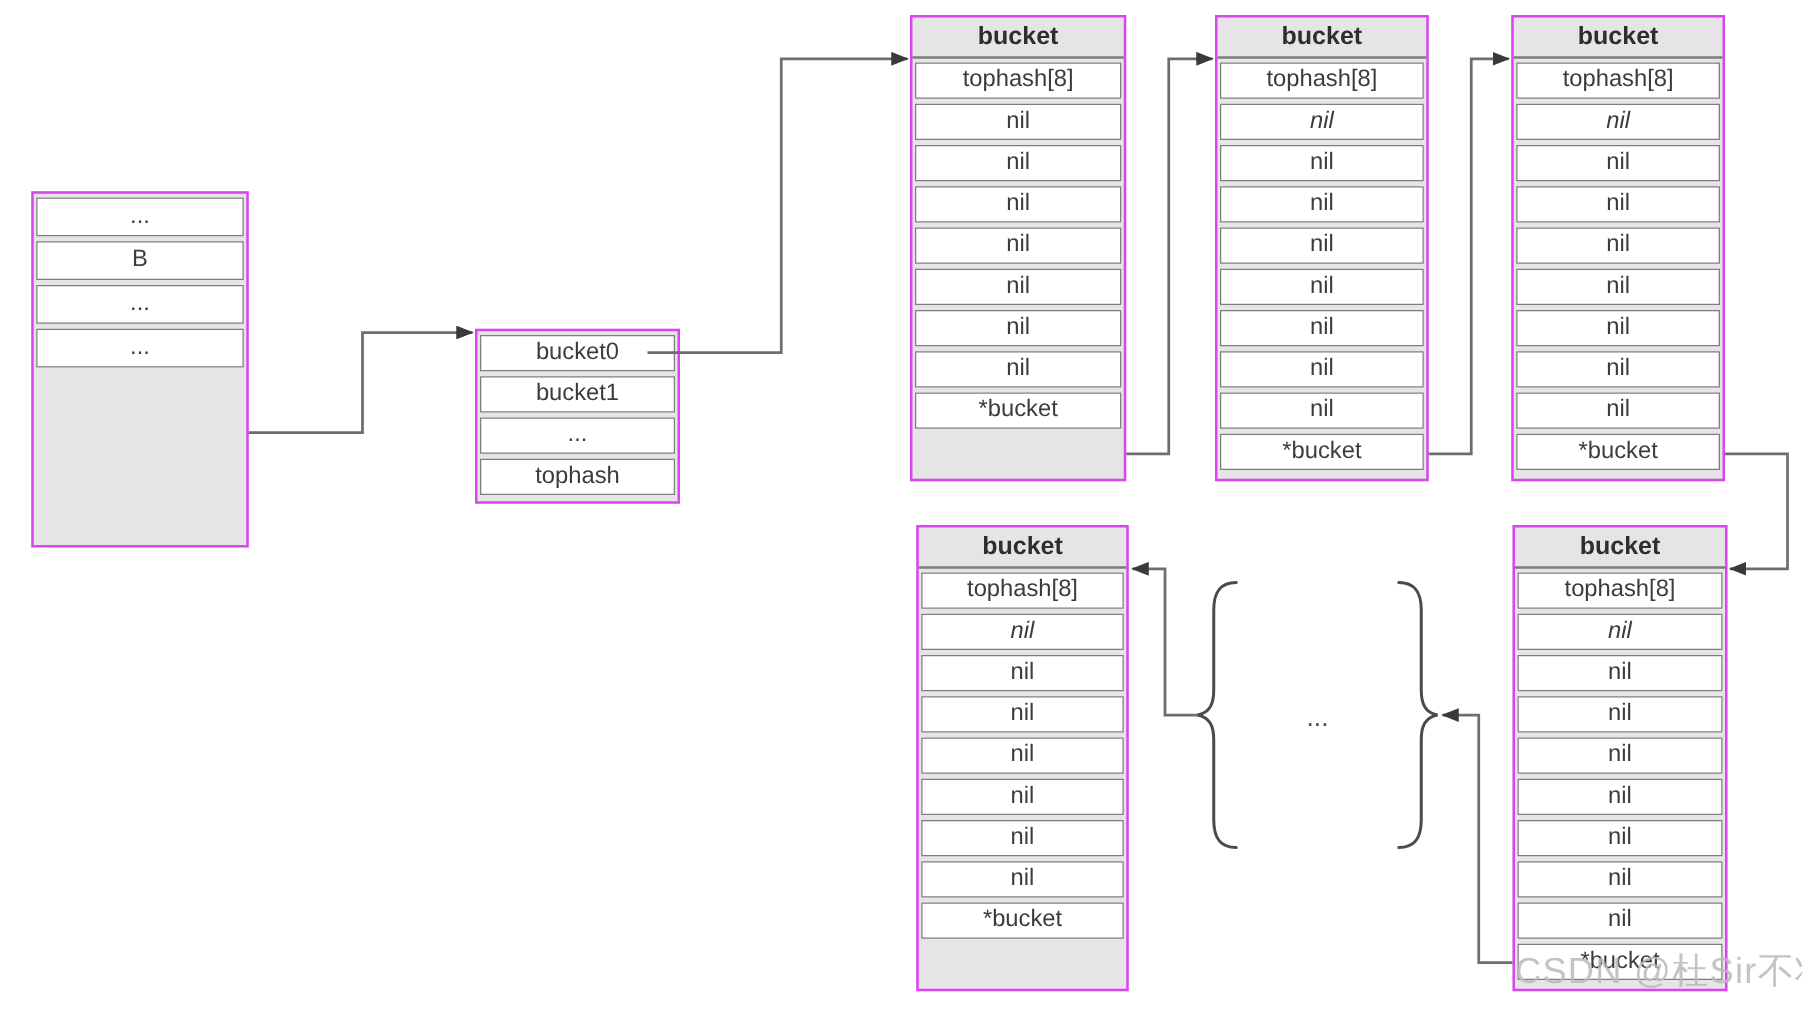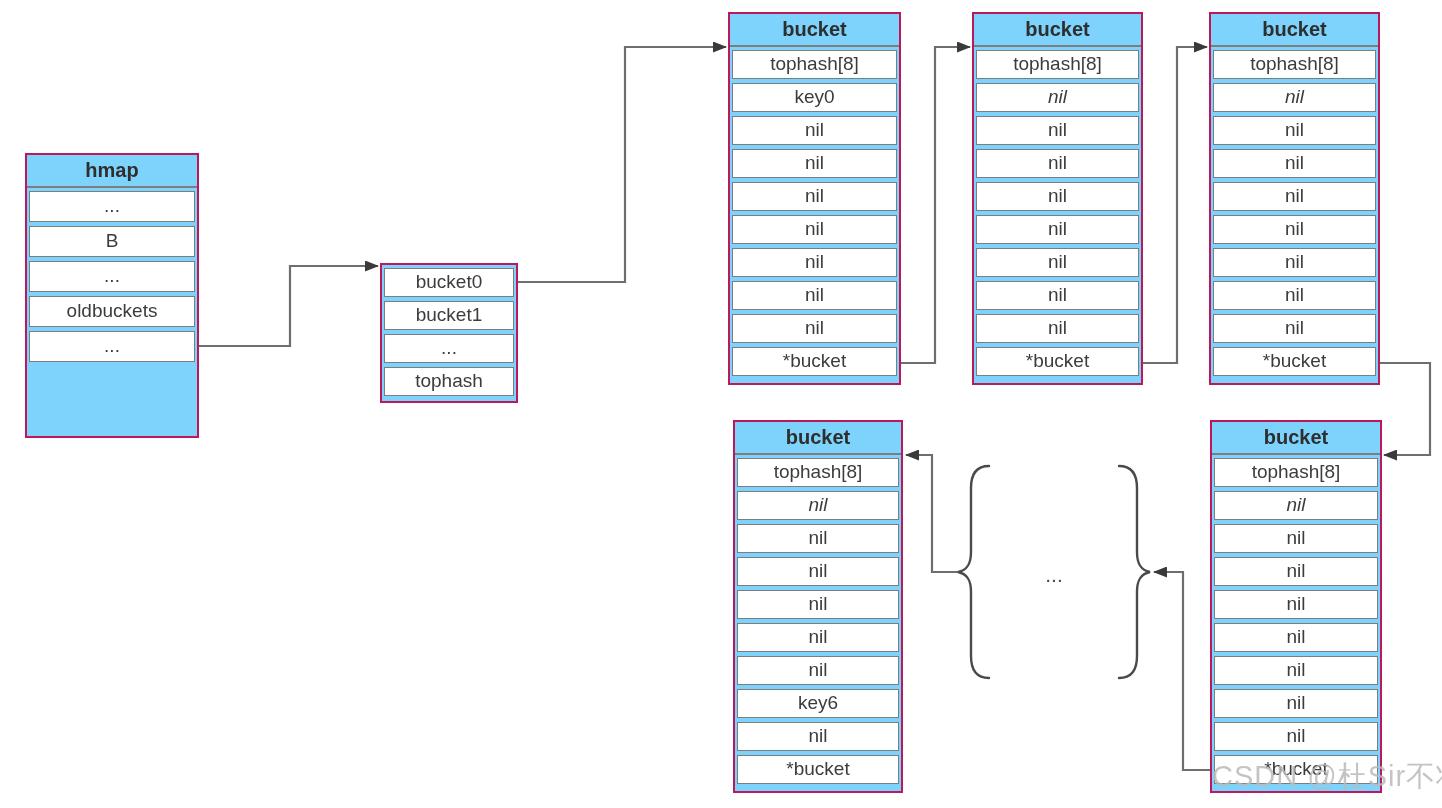--- a/index.html
+++ b/index.html
@@ -1,21 +1,21 @@
 <!DOCTYPE html>
 <html><head>
 <meta charset="utf-8">
 <style>
   html,body { margin:0; padding:0; background:#ffffff; }
   .stage {
     position:relative; width:1442px; height:808px; background:#ffffff;
     font-family:"Liberation Sans", sans-serif; overflow:hidden;
   }
   .box {
-    position:absolute; background:#7dd3fc; border:2px solid #be185d;
+    position:absolute; background:#e5e5e5; border:2px solid #d946ef;
     box-sizing:border-box; z-index:1;
   }
   .box-header {
     height:31px; line-height:31px; text-align:center; font-weight:bold;
     font-size:20px; color:#2e2e2e; border-bottom:2px solid #7d7d7d;
   }
   .cells { display:flex; flex-direction:column; padding:1px 2px 2px 2px; }
   .cell {
     box-sizing:border-box; border:1.5px solid #7d7d7d; background:#fff;
     text-align:center; color:#3c3c3c; font-size:19px;
@@ -32,44 +32,41 @@
     position:absolute; left:1212px; top:757px; z-index:4; white-space:nowrap;
     font-size:29px; color:rgba(186,186,186,0.85); letter-spacing:1px;
   }
 </style>
 </head>
 <body>
 
 <div class="stage">
 
   <div class="box" style="left:25px; top:153px; width:174px; height:285px;">
-    <div class="box-header">hmap</div>
     <div class="cells">
       <div class="cell h35">...</div>
       <div class="cell h35">B</div>
       <div class="cell h35">...</div>
-      <div class="cell h35">oldbuckets</div>
       <div class="cell h35">...</div>
     </div>
   </div>
 
-  <div class="box" style="left:380px; top:263px; width:138px; height:140px;">
+  <div class="box" style="left:380px; top:263px; width:164px; height:140px;">
     <div class="cells">
       <div class="cell h33">bucket0</div>
       <div class="cell h33">bucket1</div>
       <div class="cell h33">...</div>
       <div class="cell h33">tophash</div>
     </div>
   </div>
 
   <div class="box" style="left:728px; top:12px; width:173px; height:373px;">
     <div class="box-header">bucket</div>
     <div class="cells">
       <div class="cell h33">tophash[8]</div>
-      <div class="cell h33">key0</div>
       <div class="cell h33">nil</div>
       <div class="cell h33">nil</div>
       <div class="cell h33">nil</div>
       <div class="cell h33">nil</div>
       <div class="cell h33">nil</div>
       <div class="cell h33">nil</div>
       <div class="cell h33">nil</div>
       <div class="cell h33">*bucket</div>
     </div>
   </div>
@@ -109,21 +106,20 @@
   <div class="box" style="left:733px; top:420px; width:170px; height:373px;">
     <div class="box-header">bucket</div>
     <div class="cells">
       <div class="cell h33">tophash[8]</div>
       <div class="cell h33 it">nil</div>
       <div class="cell h33">nil</div>
       <div class="cell h33">nil</div>
       <div class="cell h33">nil</div>
       <div class="cell h33">nil</div>
       <div class="cell h33">nil</div>
-      <div class="cell h33">key6</div>
       <div class="cell h33">nil</div>
       <div class="cell h33">*bucket</div>
     </div>
   </div>
 
   <div class="box" style="left:1210px; top:420px; width:172px; height:373px;">
     <div class="box-header">bucket</div>
     <div class="cells">
       <div class="cell h33">tophash[8]</div>
       <div class="cell h33 it">nil</div>

